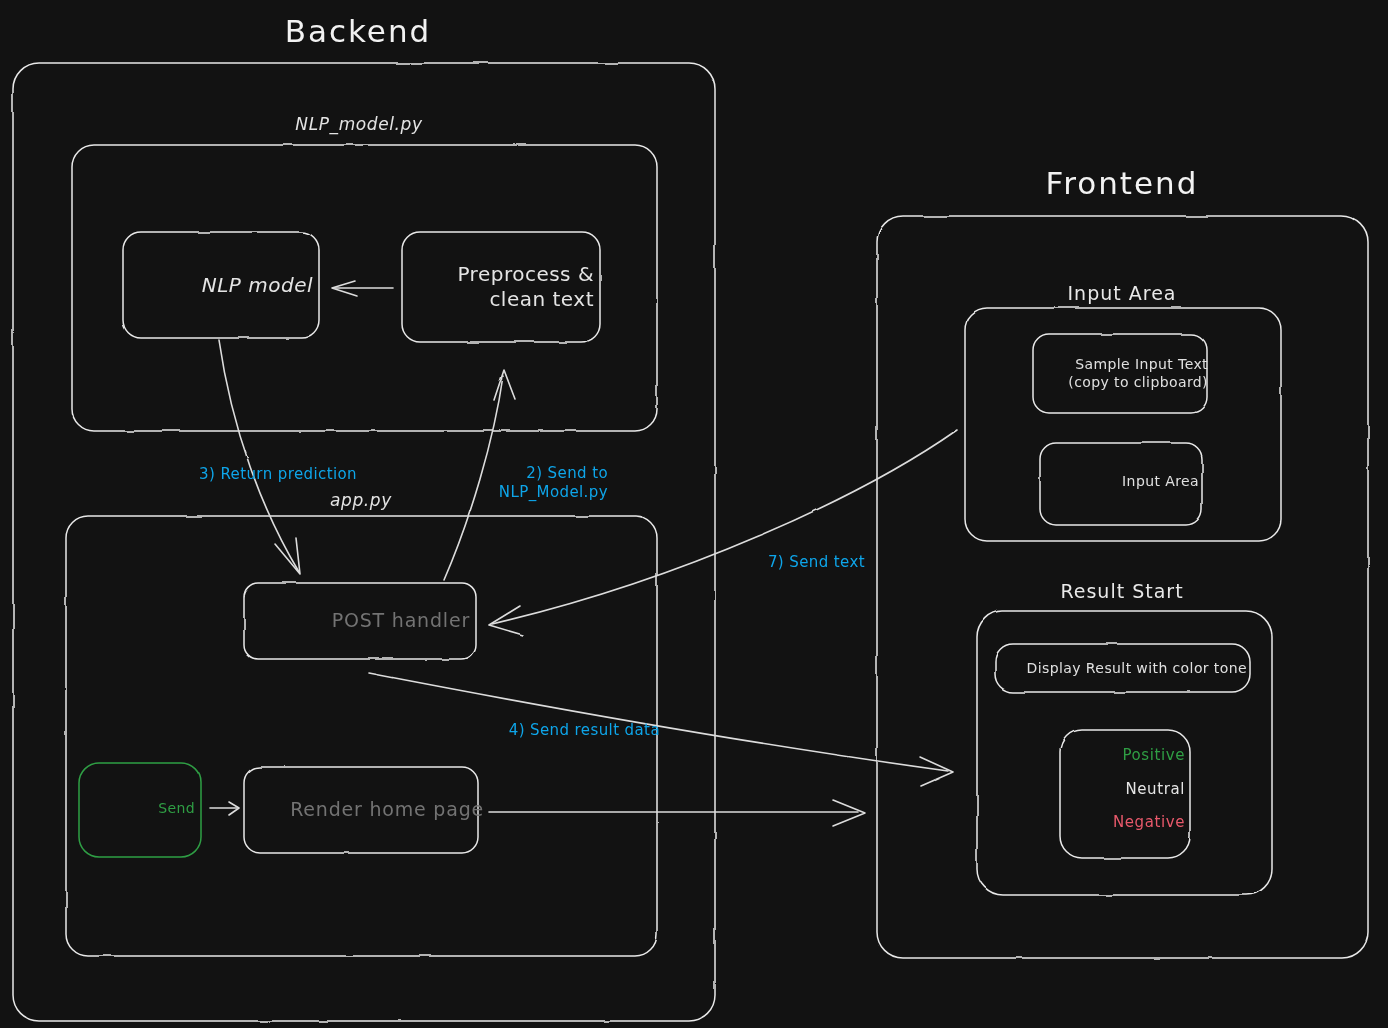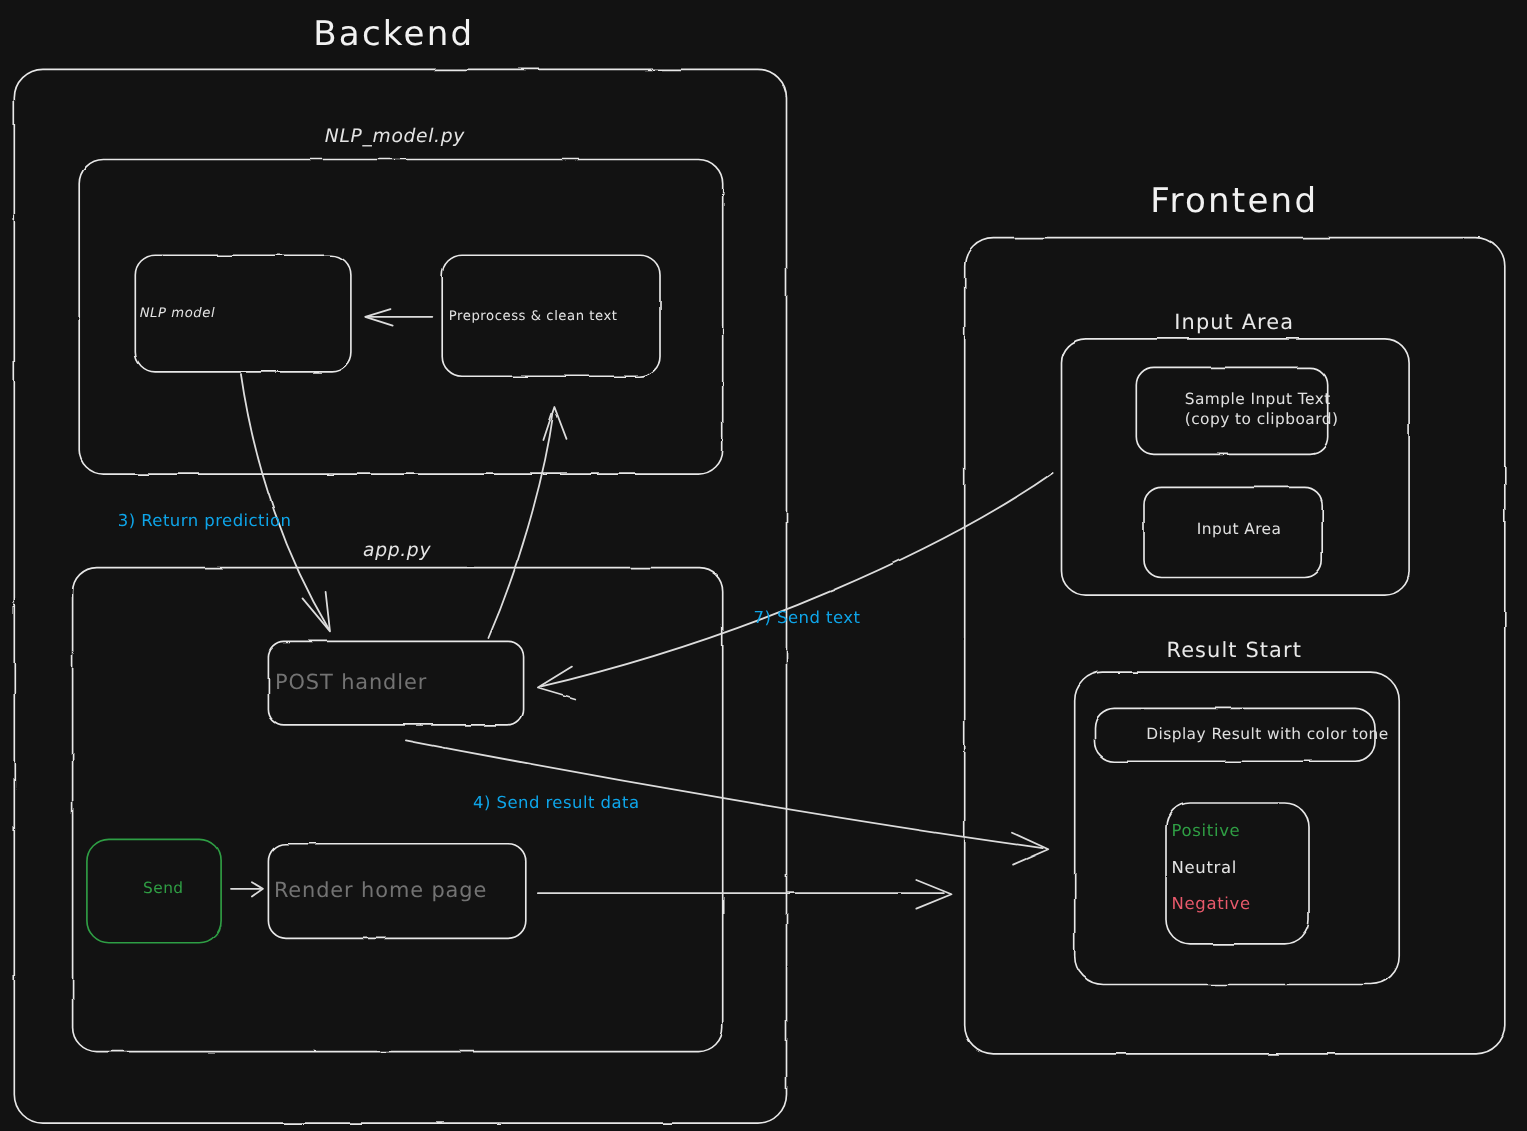--- a/index.html
+++ b/index.html
@@ -11,35 +11,35 @@
   }
   #stage{position:absolute;inset:0;width:1388px;height:1028px;}
 
   
   #sketch{position:absolute;left:0;top:0;width:1388px;height:1028px;}
 
   
   .lbl{
     position:absolute;
     color:#e9e9e9;
-    text-align:left;
+    text-align:right;
     line-height:1.25;
     white-space:pre-line;
     letter-spacing:.4px;
     pointer-events:none;
     -webkit-font-smoothing:antialiased;
   }
   .c{transform:translate(-50%,-50%);}
 
   .title-lg{font-size:31px;letter-spacing:2px;font-weight:400;color:#f2f2f2;}
   .title-md{font-size:19px;letter-spacing:1px;color:#e9e9e9;}
   .title-sm{font-size:17px;letter-spacing:.6px;color:#e4e4e4;}
   .node-lg{font-size:19px;letter-spacing:.8px;color:#737373;}
-  .node-md{font-size:12px;letter-spacing:.5px;color:#e4e4e4;}
-  .node-sm{font-size:14px;letter-spacing:.4px;color:#e0e0e0;margin-left:45px;}
+  .node-md{font-size:20px;letter-spacing:.5px;color:#e4e4e4;}
+  .node-sm{font-size:14px;letter-spacing:.4px;color:#e0e0e0;}
   .edge{font-size:15px;letter-spacing:.4px;color:#0ea5e9;}
   .sent{font-size:15px;letter-spacing:.6px;}
 
   .green{color:#2f9e44;}
   .red{color:#e8596b;}
   .neutral{color:#e5e5e5;}
 
   
   .hand-it{font-style:italic;}
 </style>
@@ -135,28 +135,30 @@
   <div class="lbl c title-lg" style="left:358px;top:31px;">Backend</div>
 
   <div class="lbl c title-sm hand-it" style="left:359px;top:125px;">NLP_model.py</div>
 
   <div class="lbl c node-md hand-it" style="left:220px;top:285px;width:186px;">NLP model</div>
 
   <div class="lbl c node-md" style="left:501px;top:287px;width:186px;">Preprocess &amp; clean text</div>
 
   <div class="lbl c edge" style="left:232px;top:474px;width:250px;">3) Return prediction</div>
 
+  <div class="lbl c edge" style="left:498px;top:483px;width:220px;">2) Send to
+NLP_Model.py</div>
 
   <div class="lbl c title-sm hand-it" style="left:361px;top:501px;">app.py</div>
 
   <div class="lbl c node-lg" style="left:360px;top:621px;width:220px;">POST handler</div>
 
   <div class="lbl c node-sm green" style="left:140px;top:809px;width:110px;">Send</div>
 
-  <div class="lbl c node-lg" style="left:361px;top:810px;width:224px;">Render home page</div>
+  <div class="lbl c node-lg" style="left:372px;top:810px;width:224px;">Render home page</div>
 
   <div class="lbl c edge" style="left:775px;top:562px;width:180px;">7) Send text</div>
 
   <div class="lbl c edge" style="left:545px;top:730px;width:230px;">4) Send result data</div>
 
   <div class="lbl c title-lg" style="left:1122px;top:183px;">Frontend</div>
 
   <div class="lbl c title-md" style="left:1122px;top:294px;">Input Area</div>
 
   <div class="lbl c node-sm" style="left:1120px;top:373px;width:176px;">Sample Input Text

